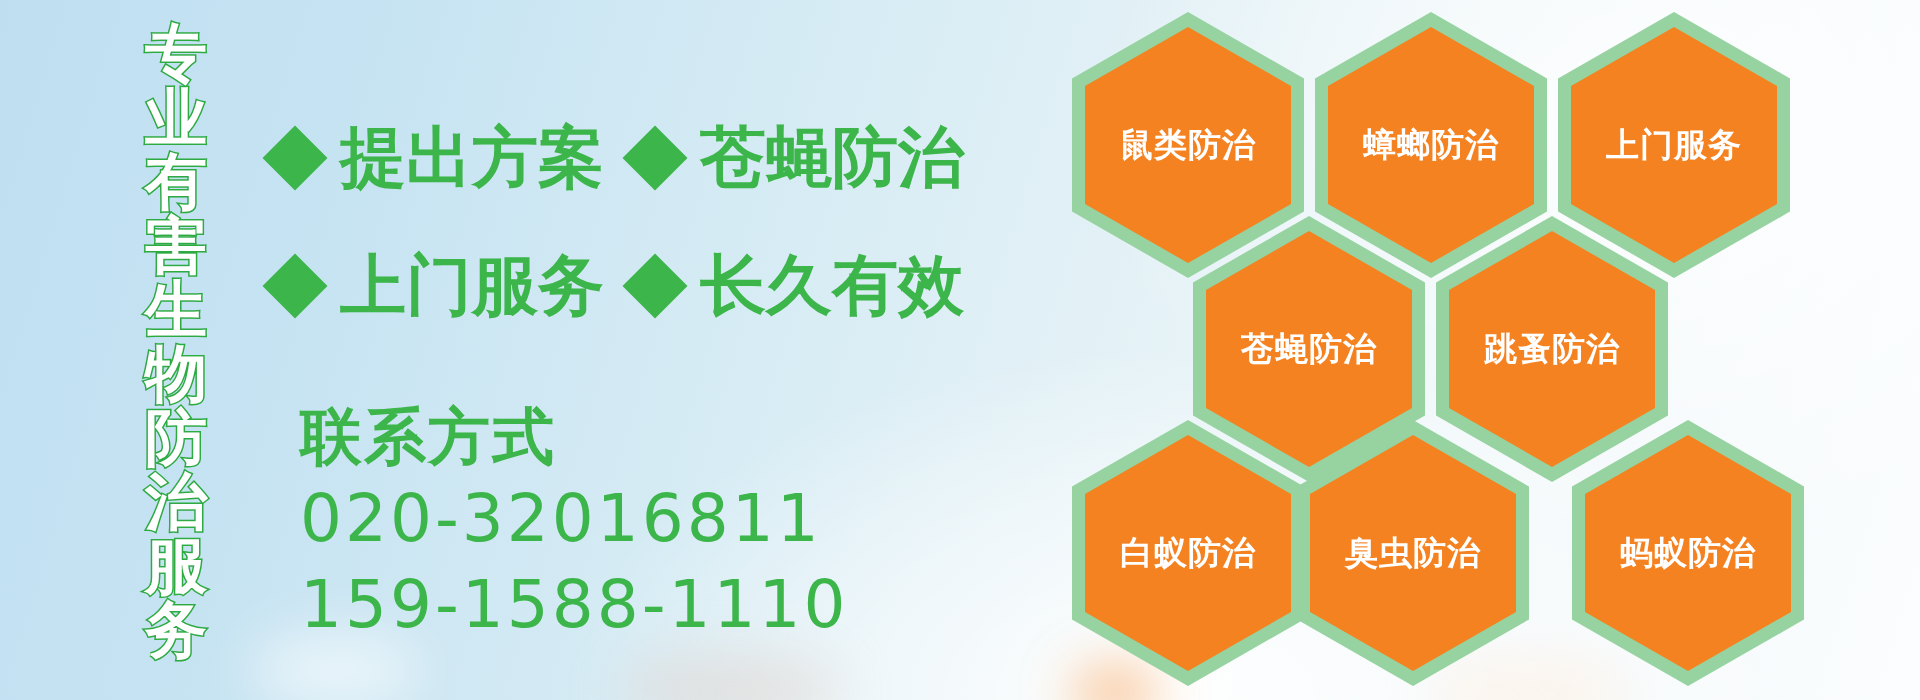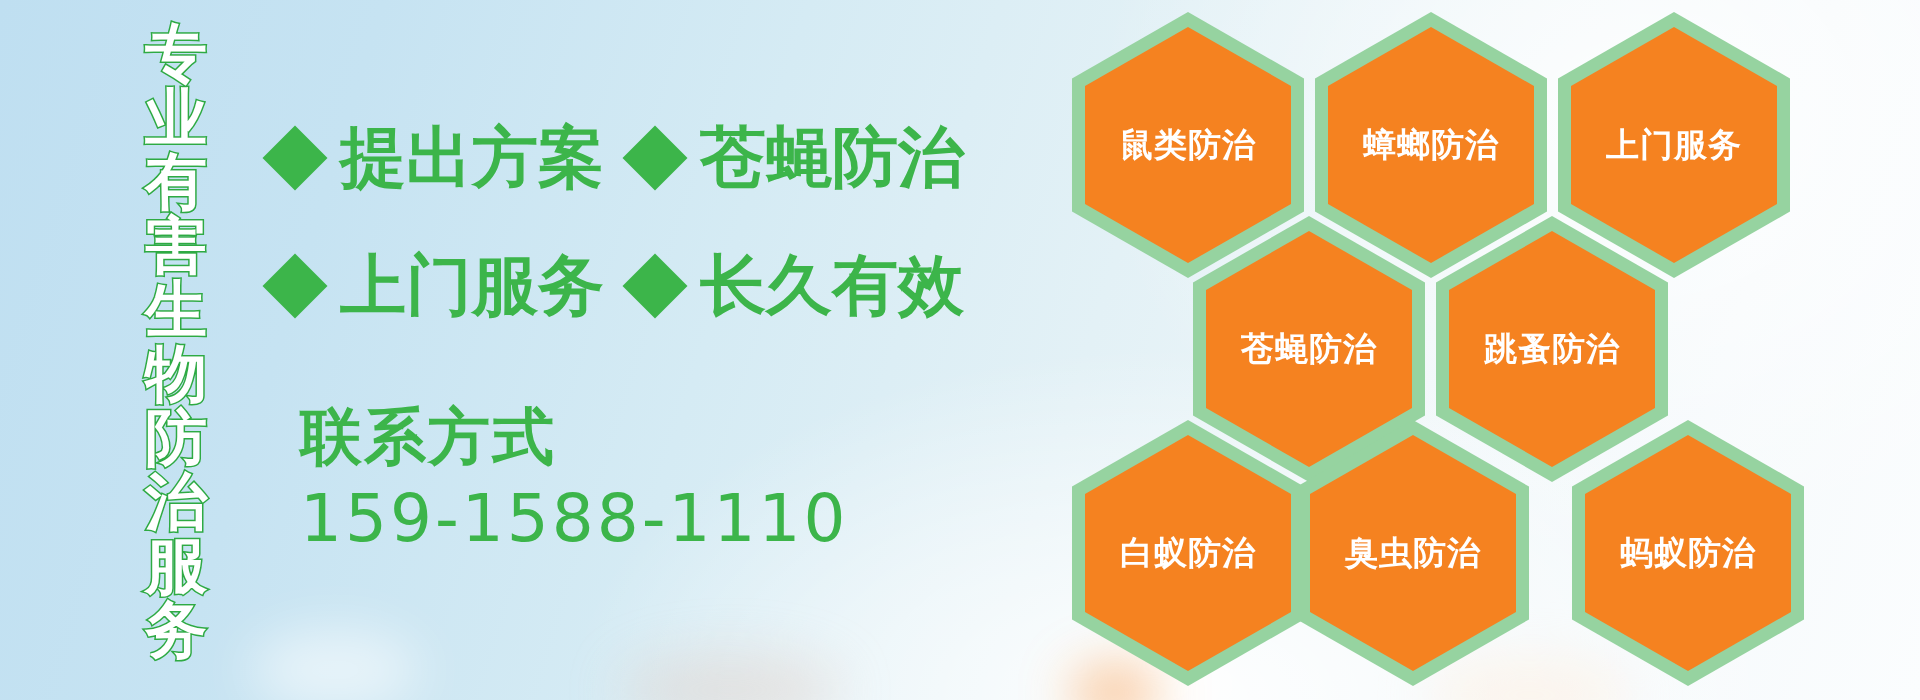--- a/index.html
+++ b/index.html
@@ -212,20 +212,21 @@
       <div class="feature-item">
         <span class="diamond"></span>
         <span class="feature-label">长久有效</span>
       </div>
     </div>
 
   </div>
 
   <div id="contact">
     <div id="contact-title">联系方式</div>
+    <div class="contact-phone">020-32016811</div>
     <div class="contact-phone">159-1588-1110</div>
   </div>
 
   <div id="honeycomb">
 
     <div class="hex-cell" style="left:20px; top:12px;">
       <div class="hex-outer"></div>
       <div class="hex-inner"></div>
       <div class="hex-label">鼠类防治</div>
     </div>

